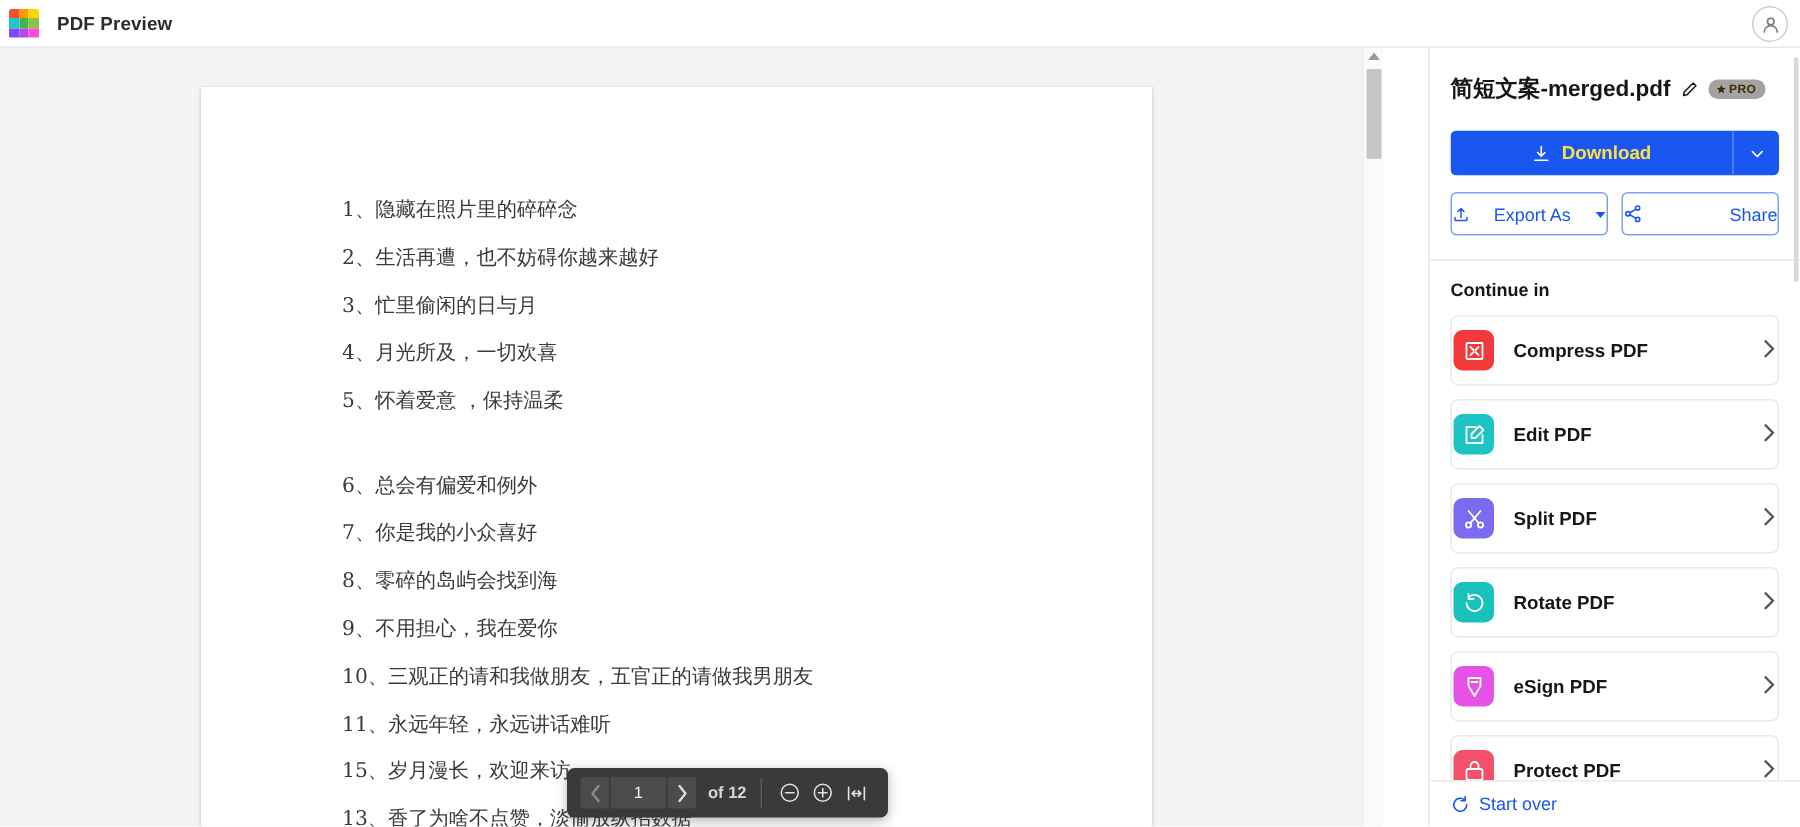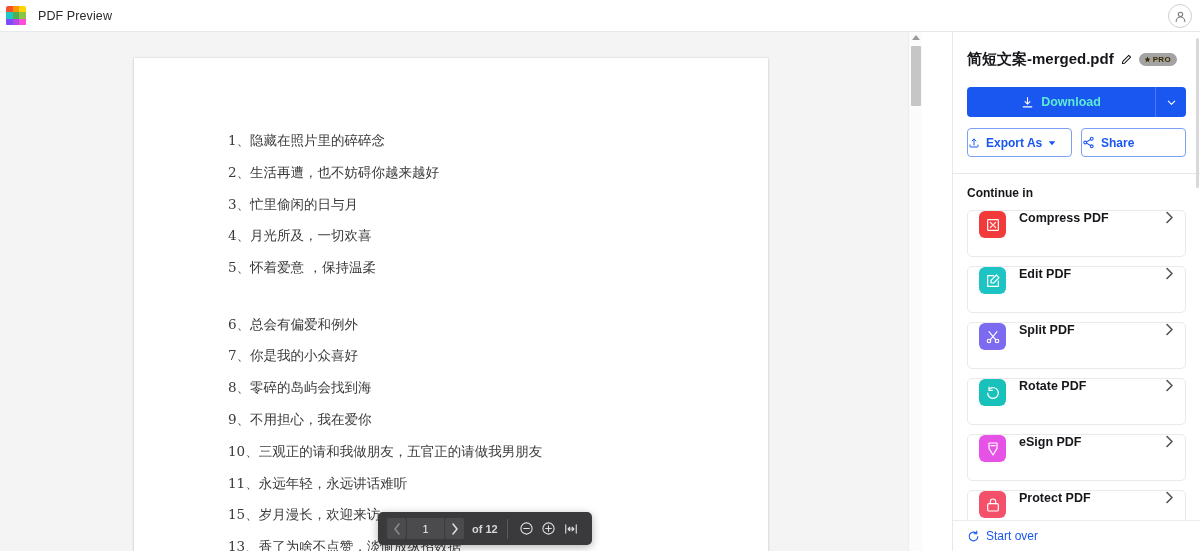--- a/index.html
+++ b/index.html
@@ -25,21 +25,21 @@
     width: 20px; height: 20px;
     display: grid;
     grid-template-columns: repeat(3, 1fr);
     grid-template-rows: repeat(3, 1fr);
     border-radius: 2px; overflow: hidden;
   }
   .logo-grid i { display: block; }
   .brand-name {
     margin-left: 12px;
     font-size: 12.5px;
-    font-weight: 400;
+    font-weight: 700;
     color: #2b2b2b;
     letter-spacing: .1px;
   }
   .avatar-btn {
     position: absolute; right: 8px; top: 4px;
     width: 24px; height: 24px;
     border: 1px solid #cfcfd4;
     border-radius: 50%;
     display: flex; align-items: center; justify-content: center;
     background: #fff;
@@ -175,21 +175,21 @@
   .btn-download {
     margin: 18px 14px 0 14px;
     height: 30px;
     display: flex;
     border-radius: 4px;
     overflow: hidden;
   }
   .btn-download .main {
     flex: 1;
     background: #1a56f0;
-    color: #5eead4;
+    color: #fde047;
     display: flex; align-items: center; justify-content: center;
     gap: 7px;
     font-size: 12.5px; font-weight: 700;
   }
   .btn-download .split {
     width: 31px;
     background: #1a56f0;
     border-left: 1px solid #4b78f3;
     display: flex; align-items: center; justify-content: center;
     color: #fff;
@@ -197,40 +197,40 @@
   .row2 {
     margin: 11px 14px 0 14px;
     display: flex; gap: 9px;
   }
   .btn-outline {
     flex: 1; height: 29px;
     border: 1px solid #7ba1f7;
     border-radius: 4px;
     background: #fff;
     color: #1a56f0;
-    font-size: 12px; font-weight: 700;
-    display: flex; align-items: center; justify-content: flex-start;
+    font-size: 12px; font-weight: 400;
+    display: flex; align-items: center; justify-content: space-between;
     gap: 6px;
   }
   .panel-div {
     margin-top: 16px;
     height: 1px; background: #e8e8ea;
   }
   .continue-label {
     padding: 12px 14px 10px 14px;
     font-size: 12px; font-weight: 700; color: #16161a;
   }
   .tool-list { padding: 0 14px; }
   .tool-item {
     height: 47px;
     border: 1px solid #eaeaec;
     border-radius: 5px;
     margin-bottom: 9px;
-    display: flex; 
-    padding: 0 11px;
+    display: flex; align-items: center;
+    padding: 0 1px;
     background: #fff;
   }
   .tool-ico {
     width: 27px; height: 27px;
     border-radius: 6px;
     display: flex; align-items: center; justify-content: center;
     flex: 0 0 auto;
   }
   .tool-label {
     margin-left: 13px;

